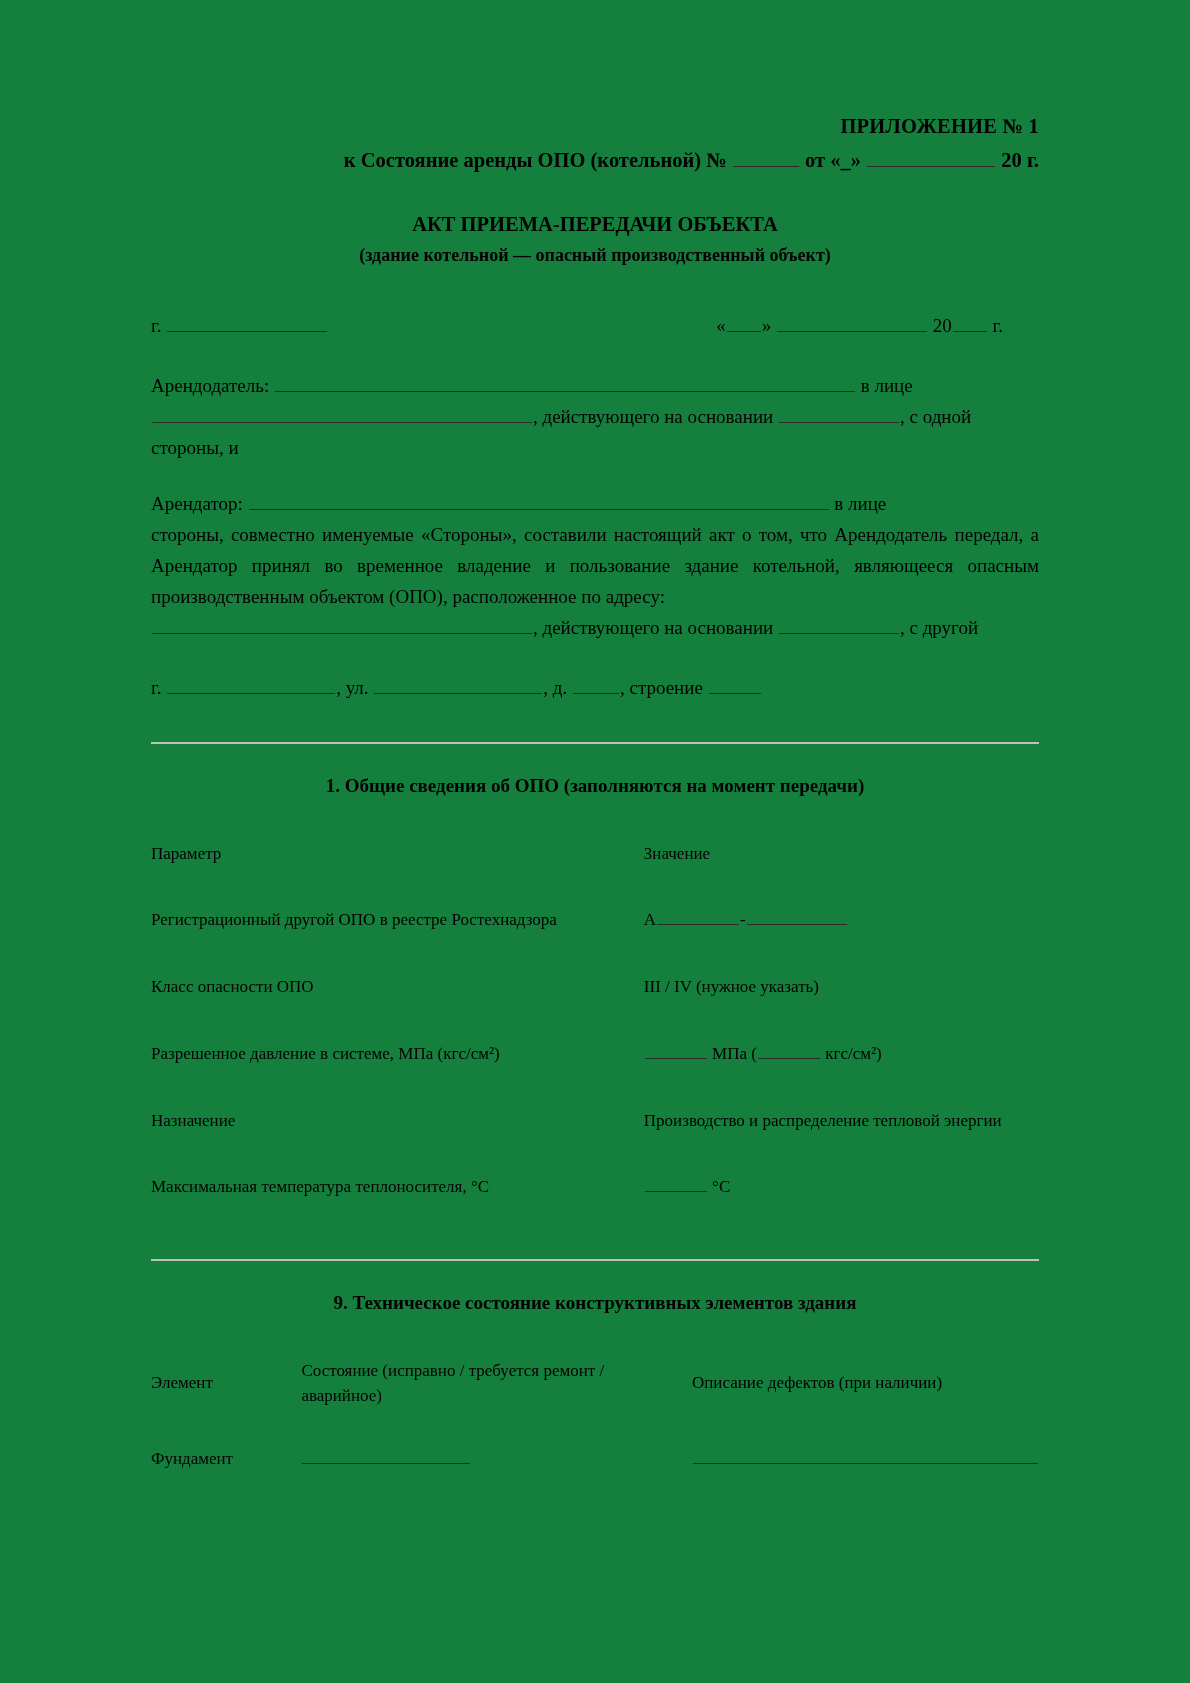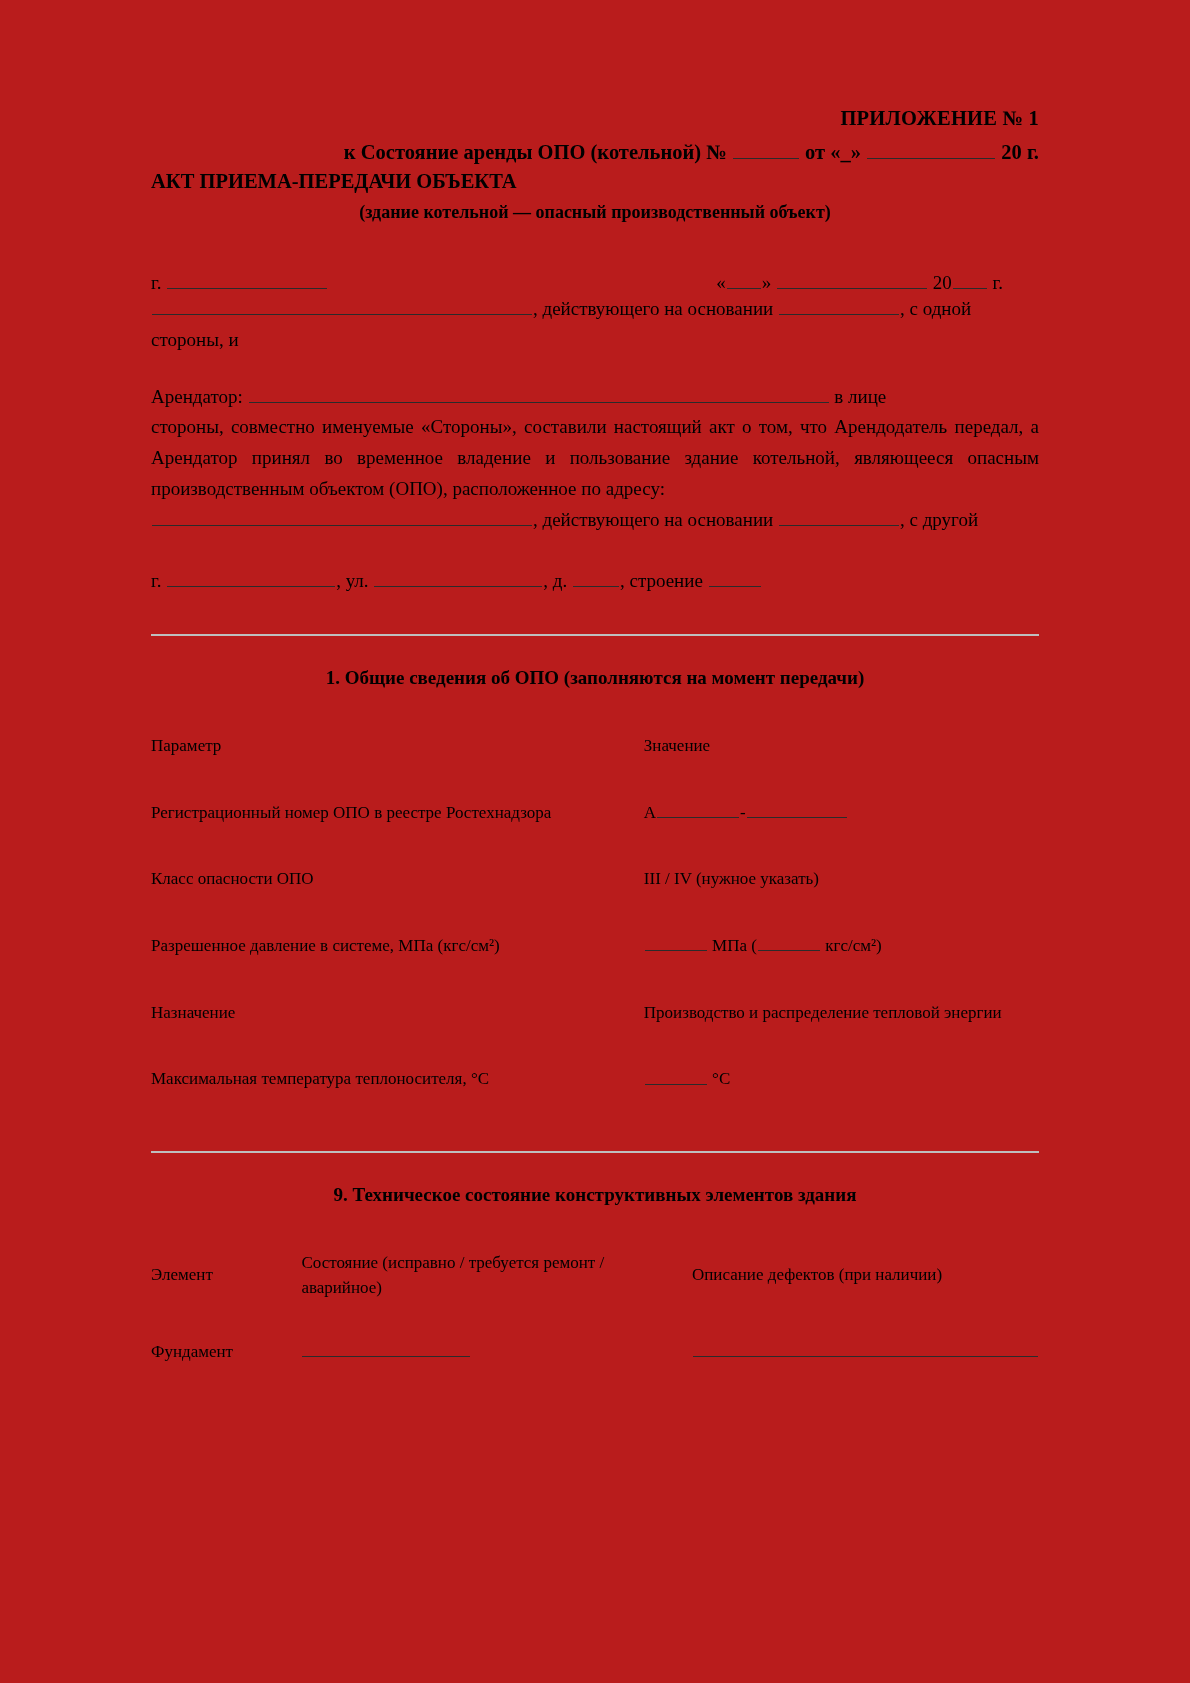--- a/index.html
+++ b/index.html
@@ -9,46 +9,47 @@
   }
   body {
     font-family: "Liberation Serif", "DejaVu Serif", serif;
     color: #000000;
   }
   .page {
     position: relative;
     width: 1190px;
     height: 1683px;
     margin: 0 auto;
-    background: #b91c1c;
+    background: #15803d;
     overflow: hidden;
     box-sizing: border-box;
-    padding: 8px 151px;
+    padding: 16px 151px;
     font-family: Liberation Serif, serif;
   }
 
   
   .hdr-block {
     padding-top: 96px;
     text-align: right;
     font-weight: bold;
     font-size: 20.5px;
     line-height: 1.45;
   }
   .hdr-line1 { letter-spacing: 0.2px; }
   .hdr-line2 {
     margin-top: 4px;
     text-align: right;
     white-space: nowrap;
   }
 
   .doc-title {
-    text-align: left;
+    text-align: center;
     font-weight: bold;
     font-size: 20.5px;
+    margin-top: 35px;
     line-height: 1.42;
   }
   .doc-subtitle {
     text-align: center;
     font-weight: bold;
     font-size: 18px;
     margin-top: 3px;
     line-height: 1.42;
   }
 
@@ -171,20 +172,25 @@
       <span class="bl bl-city"></span>
     </div>
     <div class="right">
       <span>«</span><span class="bl bl-quote"></span><span>»</span>
       <span class="bl bl-month"></span>
       <span>20</span><span class="bl bl-year"></span>
       <span>г.</span>
     </div>
   </div>
 
+  <div class="para">
+    <span>Арендодатель:</span>
+    <span class="bl bl-long"></span>
+    <span class="nowrap">в     лице</span>
+  </div>
   <div class="para run">
     <span class="bl bl-left"></span><span>, действующего  на  основании</span>
     <span class="bl bl-basis"></span><span>, с  одной</span>
   </div>
   <div class="para run">стороны, и</div>
 
   <div class="para tight">
     <span>Арендатор:</span>
     <span class="bl bl-long"></span>
     <span class="nowrap">в     лице</span>
@@ -208,21 +214,21 @@
   <div class="section-h">1. Общие сведения об ОПО (заполняются на момент передачи)</div>
 
   <table class="doc-table t1">
     <tbody>
       <tr>
         <td class="c1">Параметр</td>
         <td class="c2">Значение</td>
       </tr>
 
       <tr>
-        <td class="c1">Регистрационный номер ОПО в реестре Ростехнадзора</td>
+        <td class="c1">Регистрационный другой ОПО в реестре Ростехнадзора</td>
         <td class="c2">
           <span>А</span><span class="bl bl-rega"></span><span>-</span><span class="bl bl-regb"></span>
         </td>
       </tr>
 
       <tr>
         <td class="c1">Класс опасности ОПО</td>
         <td class="c2">III / IV (нужное указать)</td>
       </tr>
 

